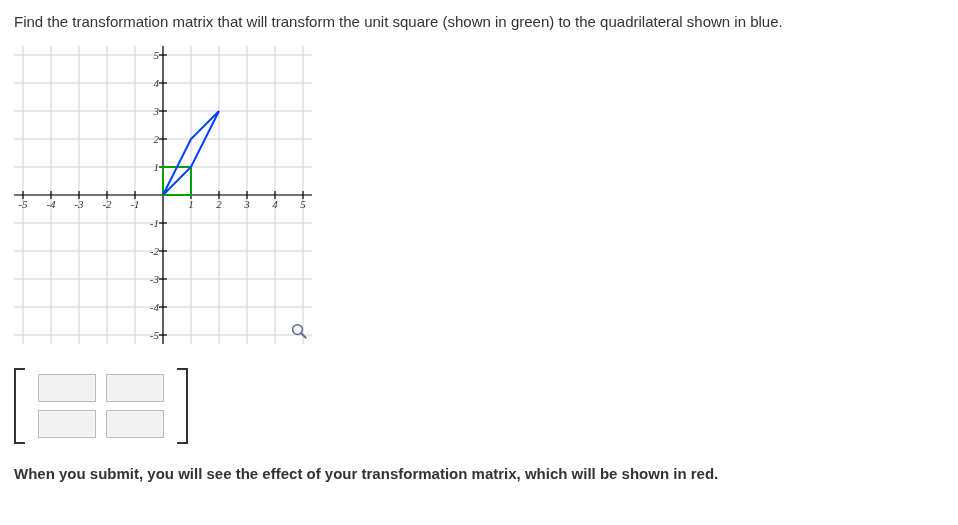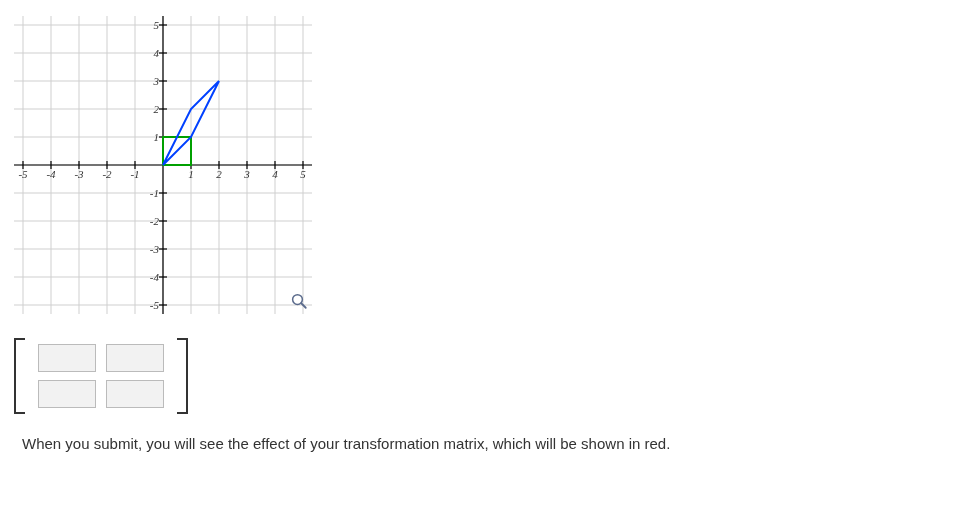--- a/index.html
+++ b/index.html
@@ -76,30 +76,32 @@
     width: 58px;
     height: 28px;
     border: 1px solid #bbb;
     background: #f2f2f2;
     font-family: inherit;
     font-size: 14px;
     text-align: center;
     box-sizing: border-box;
   }
   .after-text {
-    margin: 6px 0 0 8px;
+    margin: 6px 0 0 0;
     line-height: 1.35;
     max-width: 920px;
+    font-weight: bold;
   }
 </style>
 </head>
 <body>
 
 <div class="page">
 
+  <p class="prompt">Find the transformation matrix that will transform the unit square (shown in green) to the quadrilateral shown in blue.</p>
 
   <div class="plot-wrap">
     <svg viewBox="0 0 298 298" width="298" height="298">
 
       <g stroke="#cfcfcf" stroke-width="1">
 
         <line x1="9" y1="0" x2="9" y2="298"></line>
         <line x1="37" y1="0" x2="37" y2="298"></line>
         <line x1="65" y1="0" x2="65" y2="298"></line>
         <line x1="93" y1="0" x2="93" y2="298"></line>

